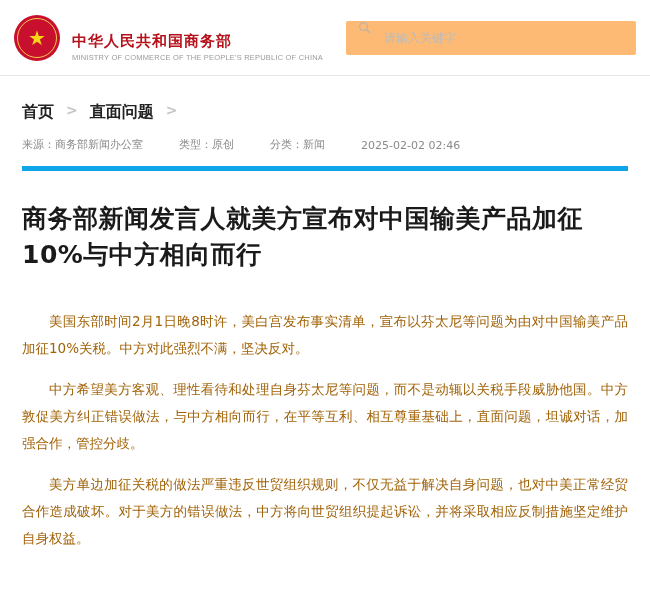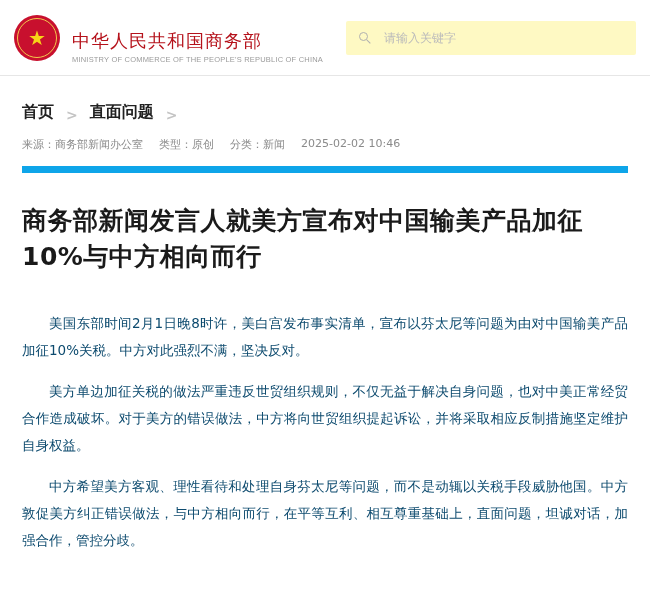--- a/index.html
+++ b/index.html
@@ -40,43 +40,42 @@
     line-height: 1;
   }
   .emblem .ring {
     position: absolute;
     inset: 3px;
     border: 1px solid #f2c94c;
     border-radius: 50%;
   }
   .titles { flex: 0 0 auto; }
   .site-title-cn {
-    font-size: 18px;
-    font-weight: normal;
+    font-size: 15px;
+    font-weight: bold;
     color: #b5121b;
     letter-spacing: 1px;
     line-height: 1.1;
     font-family: "DejaVu Sans", "Liberation Sans", sans-serif;
     margin-top: 20px;
   }
   .site-title-en {
     font-size: 7.5px;
     color: #9b9b9b;
     letter-spacing: 0.2px;
     margin-top: 4px;
     font-family: "Liberation Sans", sans-serif;
   }
   .search-wrap {
     margin-left: auto;
     width: 290px;
     height: 34px;
-    background: #fef9c3;
+    background: #fdba74;
     border-radius: 2px;
     display: flex;
-    align-items: center;
     padding: 0 12px;
   }
   .search-icon {
     width: 14px; height: 14px;
     position: relative;
     flex: 0 0 auto;
     margin-right: 10px;
   }
   .search-icon i {
     position: absolute;
@@ -102,66 +101,66 @@
     width: 100%;
     font-family: "DejaVu Sans", "Liberation Sans", sans-serif;
   }
   .search-input::placeholder { color: #bbbbbb; }
 
   
   .content { padding: 0 22px; }
 
   .breadcrumb {
     display: flex;
-    align-items: flex-end;
+    align-items: flex-start;
     padding-top: 26px;
     padding-bottom: 14px;
     font-family: "DejaVu Sans", "Liberation Sans", sans-serif;
   }
   .crumb {
     font-size: 16px;
     font-weight: bold;
     color: #222;
   }
   .crumb-sep {
     color: #c4c4c4;
     font-size: 14px;
     margin: 0 12px;
     font-weight: bold;
   }
 
   .meta {
     display: flex;
-    align-items: flex-start;
-    gap: 16px;
+    align-items: flex-end;
+    gap: 36px;
     font-size: 11px;
     color: #8a8a8a;
     padding-bottom: 14px;
-    border-bottom: 7px solid #0ea5e9;
+    border-bottom: 5px solid #0ea5e9;
     font-family: "DejaVu Sans", "Liberation Sans", sans-serif;
   }
 
   .article-title {
     font-size: 25px;
     font-weight: bold;
     line-height: 1.45;
     color: #1a1a1a;
     margin: 30px 0 0 0;
     letter-spacing: 0.5px;
     font-family: "DejaVu Sans", "Liberation Sans", sans-serif;
   }
 
   .article-body {
     margin-top: 34px;
     font-family: "DejaVu Sans", "Liberation Sans", sans-serif;
   }
   .article-body p {
     font-size: 13.5px;
     line-height: 2.0;
-    color: #0c4a6e;
+    color: #a16207;
     margin: 0 0 14px 0;
     text-indent: 2em;
     text-align: justify;
   }
 </style>
 </head>
 <body>
 
 <div class="header">
   <div class="emblem">
@@ -186,24 +185,24 @@
     <span class="crumb">首页</span>
     <span class="crumb-sep">&gt;</span>
     <span class="crumb">直面问题</span>
     <span class="crumb-sep">&gt;</span>
   </div>
 
   <div class="meta">
     <span>来源：商务部新闻办公室</span>
     <span>类型：原创</span>
     <span>分类：新闻</span>
-    <span>2025-02-02 10:46</span>
+    <span>2025-02-02 02:46</span>
   </div>
 
   <h1 class="article-title">商务部新闻发言人就美方宣布对中国输美产品加征10%与中方相向而行</h1>
 
   <div class="article-body">
     <p>美国东部时间2月1日晚8时许，美白宫发布事实清单，宣布以芬太尼等问题为由对中国输美产品加征10%关税。中方对此强烈不满，坚决反对。</p>
+    <p>中方希望美方客观、理性看待和处理自身芬太尼等问题，而不是动辄以关税手段威胁他国。中方敦促美方纠正错误做法，与中方相向而行，在平等互利、相互尊重基础上，直面问题，坦诚对话，加强合作，管控分歧。</p>
     <p>美方单边加征关税的做法严重违反世贸组织规则，不仅无益于解决自身问题，也对中美正常经贸合作造成破坏。对于美方的错误做法，中方将向世贸组织提起诉讼，并将采取相应反制措施坚定维护自身权益。</p>
-    <p>中方希望美方客观、理性看待和处理自身芬太尼等问题，而不是动辄以关税手段威胁他国。中方敦促美方纠正错误做法，与中方相向而行，在平等互利、相互尊重基础上，直面问题，坦诚对话，加强合作，管控分歧。</p>
   </div>
 
 </div>
 
 </body></html>

